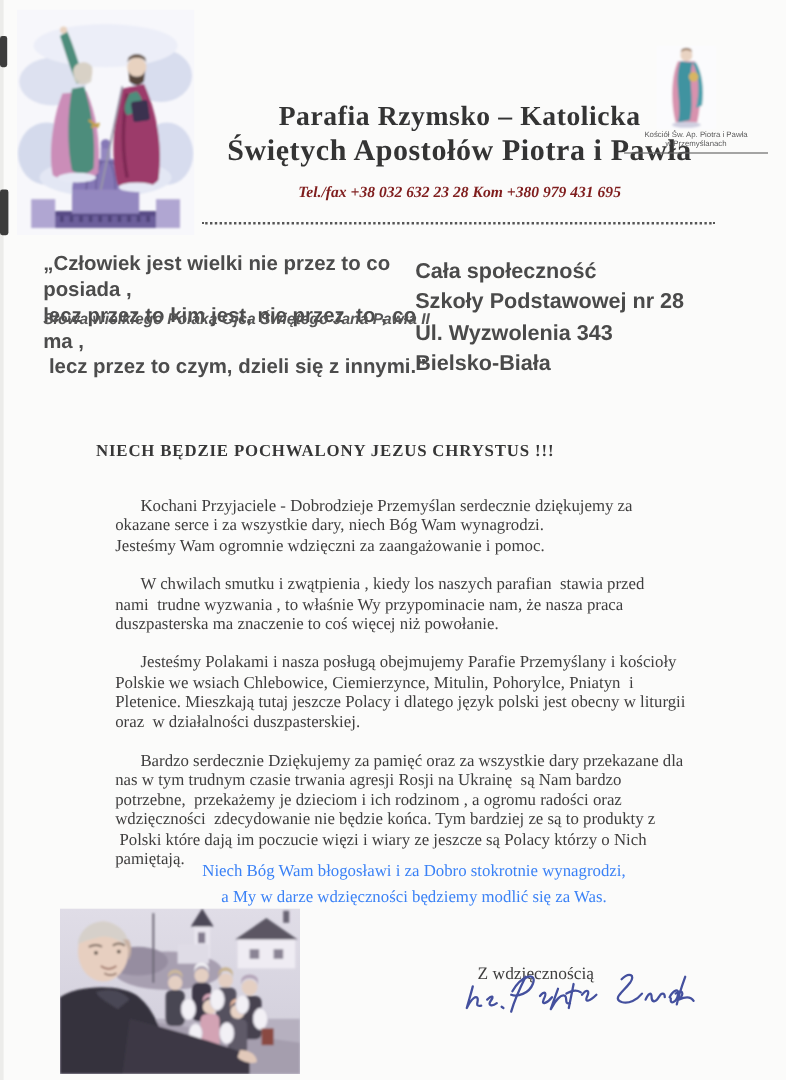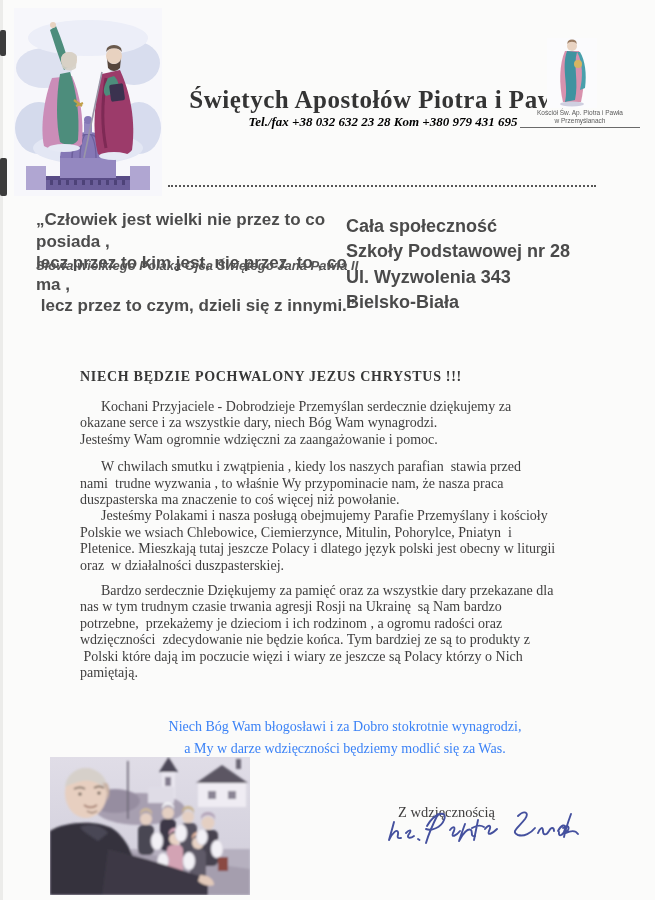--- a/index.html
+++ b/index.html
@@ -16,21 +16,21 @@
   .edge-strip{left:0;top:0;width:3px;height:900px;background:#ececea;}
   .smudge{background:#3c3c3c;border-radius:2px;filter:blur(0.6px);}
   .smudge1{left:0;top:30px;width:6px;height:26px;}
   .smudge2{left:0;top:158px;width:7px;height:38px;}
 
   
   .hdr{left:168px;top:84px;width:430px;text-align:center;}
   .hdr-t1{font-size:23px;font-weight:bold;letter-spacing:0.5px;color:#343434;}
   .hdr-t2{font-size:25px;font-weight:bold;letter-spacing:0.5px;color:#343434;margin-top:2px;}
   .hdr-a1{font-size:13px;font-weight:bold;font-style:italic;color:#3c3c3c;margin-top:8px;}
-  .hdr-a2{font-size:13px;font-weight:bold;font-style:italic;color:#000000;margin-top:0;}
+  .hdr-a2{font-size:13px;font-weight:bold;font-style:italic;color:#7f1d1d;margin-top:12px;}
 
   .statue-caption{left:520px;top:109px;width:120px;text-align:center;
     font-family:"Liberation Sans",sans-serif;font-size:6.5px;line-height:7.5px;
     color:#5a5a5a;border-bottom:1px solid #6a6a6a;padding-bottom:3px;}
 
   .dotted{left:168px;top:185px;width:428px;border-top:2px dotted #555;height:0;}
 
   
   .quote{left:36px;top:209px;width:320px;
     font-family:"Liberation Sans","DejaVu Sans",sans-serif;
@@ -41,21 +41,21 @@
 
   
   .recipient{left:346px;top:214px;width:260px;
     font-family:"Liberation Sans","DejaVu Sans",sans-serif;
     font-size:18px;font-weight:600;line-height:25.3px;color:#4a4a4a;}
 
   
   .salutation{left:80px;top:369px;width:560px;
     font-size:14px;font-weight:bold;letter-spacing:0.7px;color:#373737;}
   .body-text{left:80px;top:399px;width:575px;font-size:14px;line-height:16.4px;color:#3f3e3e;}
-  .body-text p{margin:0;}
+  .body-text p{margin:16px;}
   .body-text p.gap-after-1{margin-bottom:11px;}
   .body-text p.gap-after-4{margin-bottom:9px;}
   .closing{left:110px;top:716px;width:470px;text-align:center;
     font-size:14px;line-height:22px;color:#3b82f6;}
   .valediction{left:398px;top:783px;font-size:14.5px;color:#3f3e3e;margin-top:21px;}
 
   .sig{left:372px;top:800px;}
   .photo{left:50px;top:757px;}
   .saints{left:14px;top:8px;}
   .statue{left:547px;top:38px;}
@@ -121,20 +121,21 @@
     <rect x="96" y="76" width="14" height="17" rx="2" fill="#3a3350" transform="rotate(-8 103 84)"></rect>
     <line x1="88" y1="64" x2="70" y2="150" stroke="#9a97a8" stroke-width="1.6"></line>
     <circle cx="100" cy="48" r="8" fill="#e8d2c0"></circle>
     <path d="M93,50 C94,58 106,58 107,50 L106,60 C102,64 98,64 94,60 Z" fill="#54443a"></path>
     <path d="M92,44 A9,7 0 0 1 108,44 L107,40 A9,8 0 0 0 93,40 Z" fill="#6b5a4e"></path>
     <ellipse cx="100" cy="148" rx="15" ry="4" fill="#e6e9f5"></ellipse>
   </g>
 </svg>
 
 <div class="abs hdr">
+  <div class="hdr-t1">Parafia Rzymsko – Katolicka</div>
   <div class="hdr-t2">Świętych Apostołów Piotra i Pawła</div>
   <div class="hdr-a2">Tel./fax +38 032 632 23 28      Kom +380 979 431 695</div>
 </div>
 
 <svg class="abs statue" width="50" height="70" viewBox="0 0 50 70">
   <g filter="url(#blur1)">
     <rect width="50" height="70" fill="#fbfbfd"></rect>
     <circle cx="25" cy="8" r="5" fill="#e9d3c2"></circle>
     <path d="M20,6 A6,5 0 0 1 30,6 L29,3 A6,5 0 0 0 21,3 Z" fill="#9a7b62"></path>
     <path d="M18,13 C12,26 12,48 16,64 L34,64 C38,46 38,26 32,13 Z" fill="#d892ae"></path>

